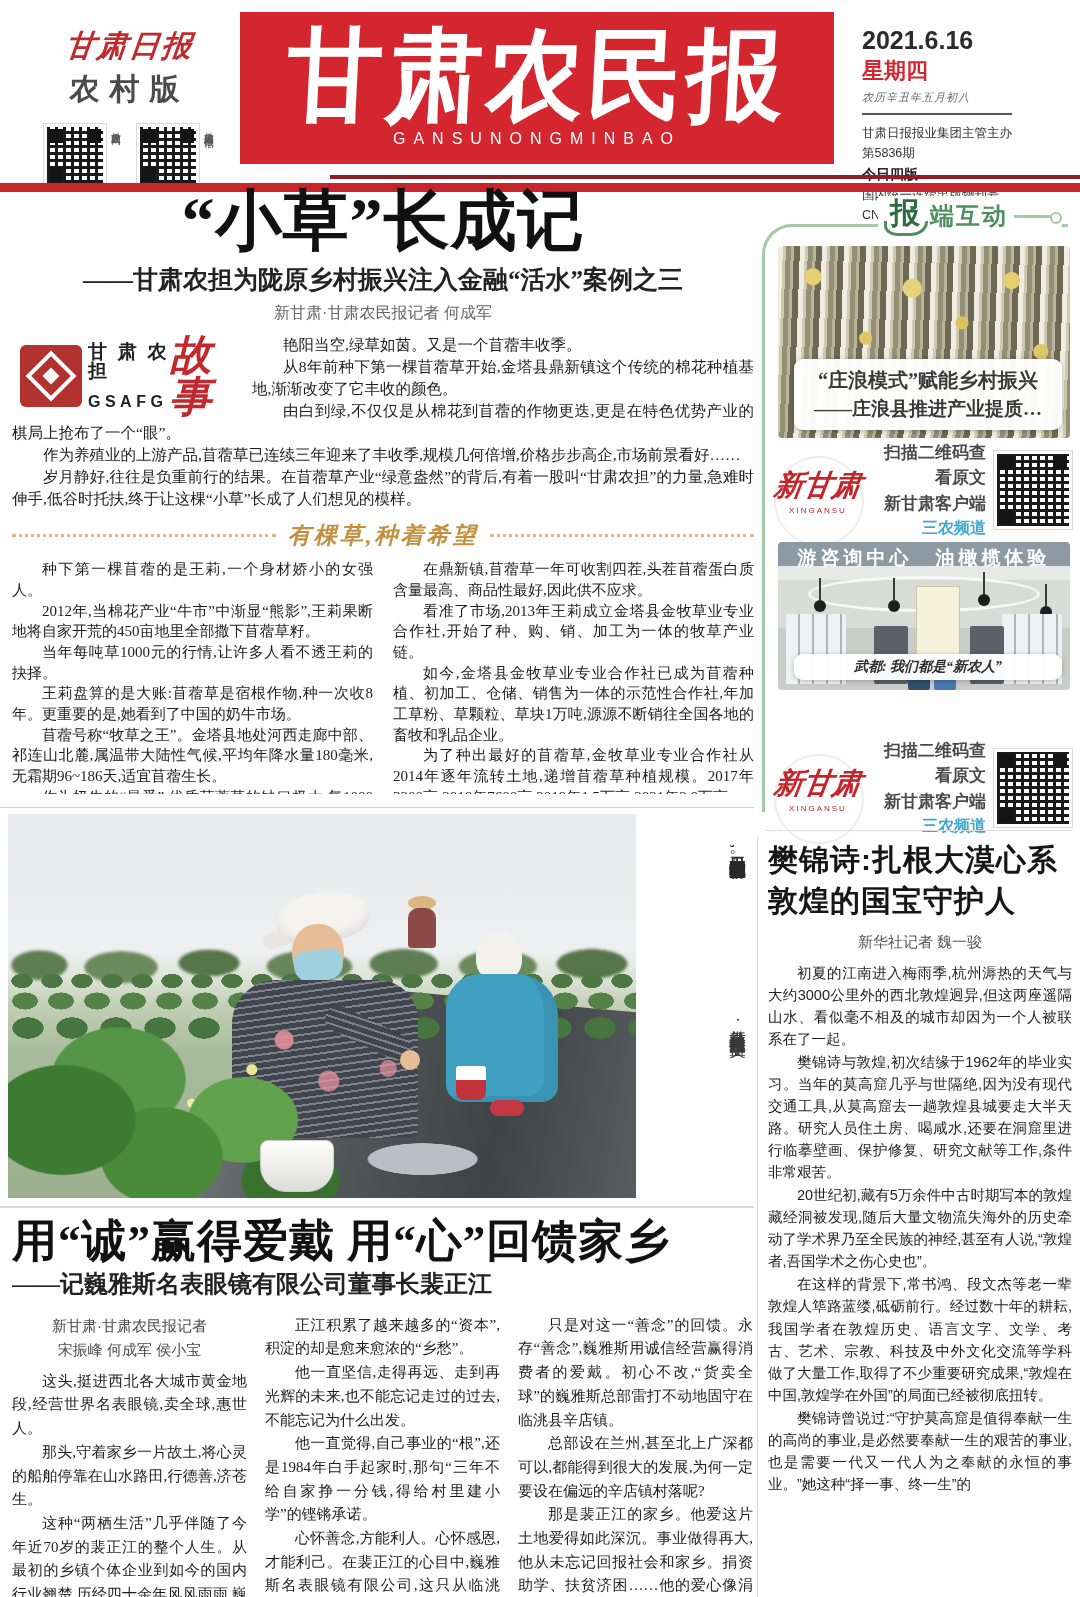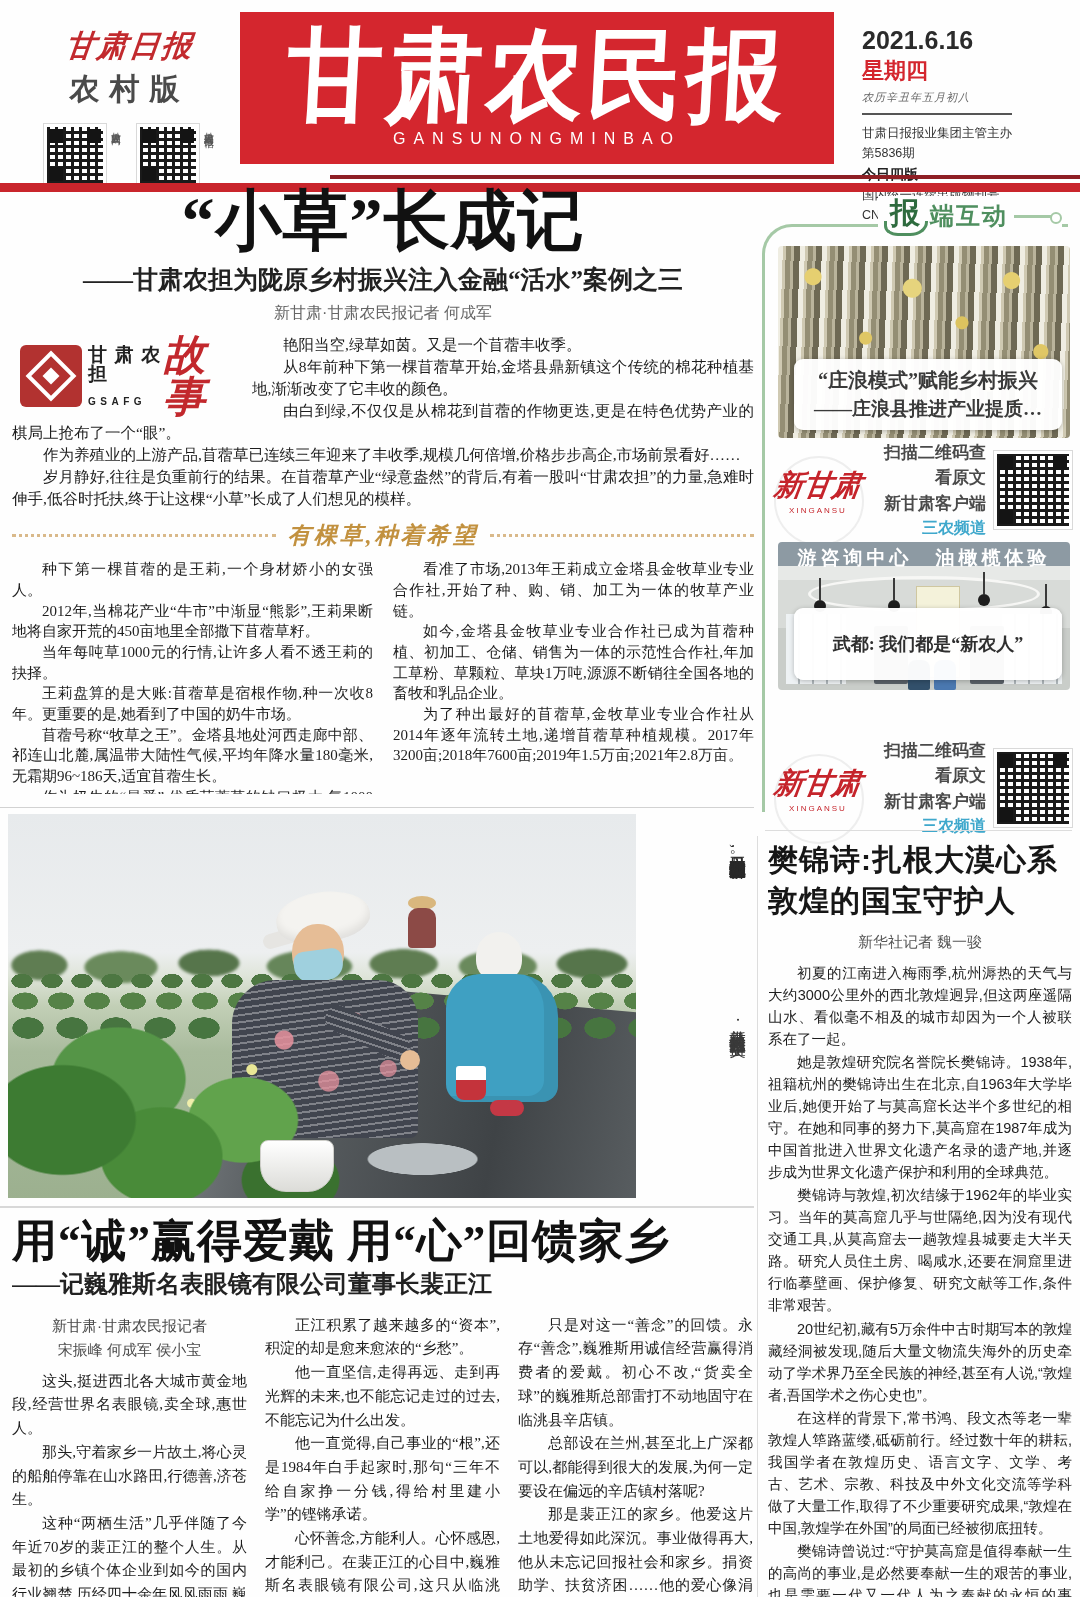--- a/index.html
+++ b/index.html
@@ -41,21 +41,21 @@
   .lead-sub { font-size:25px; font-weight:700; text-align:center; color:#222; margin-top:8px; }
   .lead-by { font-size:16px; text-align:center; color:#666; margin-top:7px; font-family:"Liberation Sans",sans-serif; }
   .lead-intro { margin-top:10px; font-size:15.5px; line-height:1.42; text-align:justify; color:#1d1d1d; }
   .lead-intro p { text-indent:2em; }
   .gsafg { float:left; width:228px; height:72px; margin:6px 12px 2px 0; display:flex; align-items:center;padding-left:8px; }
   .gsafg-badge { width:62px; height:62px; background:#b23230; border-radius:6px; position:relative; flex:0 0 auto; }
   .gsafg-badge::before { content:""; position:absolute; inset:13px; border:4px solid #fff; transform:rotate(45deg); }
   .gsafg-badge::after { content:""; position:absolute; inset:25px; background:#fff; transform:rotate(45deg); }
   .gsafg-tx { margin-left:6px; line-height:1; }
   .gsafg-name { font-size:19px; font-weight:900; color:#222; letter-spacing:1px; }
-  .gsafg-abbr { font-size:10px; font-weight:700; color:#222; letter-spacing:4.5px; margin-top:14px; font-family:"Liberation Sans",sans-serif; }
+  .gsafg-abbr { font-size:16px; font-weight:700; color:#222; letter-spacing:4.5px; margin-top:14px; font-family:"Liberation Sans",sans-serif; }
   .gsafg-story { font-size:42px; font-weight:900; font-style:italic; color:#c2282d; margin-left:2px; line-height:1; }
   .divider { display:flex; align-items:center; gap:12px; margin:10px 0 8px 0; }
   .divider .dots { flex:1; border-top:3px dotted #d9b98a; height:0; }
   .divider .dtx { color:#c2913f; font-size:23px; font-weight:800; font-style:italic; letter-spacing:3px; white-space:nowrap; }
   .cols2 { display:flex; gap:20px; }
   .cols2 .col { width:361px; font-size:15px; line-height:1.38; text-align:justify; color:#1d1d1d; }
   .cols2 p { text-indent:2em; }
 
   
   .sb-frame { position:absolute; left:762px; top:224px; width:306px; height:588px; border-left:3px solid #a5c9a6; border-top:3px solid #a5c9a6; border-top-left-radius:30px; }
@@ -92,21 +92,21 @@
   .scan-qr { width:78px; height:78px; flex:0 0 auto; }
   .card-interior { top:542px; height:148px; background:linear-gradient(#8d9aa3 0 16%, #e7e9e7 16% 26%, #d8dbd8 26% 58%, #c9cdc9 58% 100%); }
   .ci-sign { position:absolute; top:3px; left:0; right:0; text-align:center; color:#fff; font-weight:800; font-size:19px; letter-spacing:4px; white-space:nowrap; }
   .ci-arc { position:absolute; left:30px; right:30px; top:34px; height:36px; border:3px solid #f7f7f5; border-radius:50%; }
   .ci-lamp { position:absolute; width:12px; height:12px; border-radius:50%; background:#1e1e1e; top:58px; }
   .ci-lamp::before { content:""; position:absolute; left:5px; top:-22px; width:2px; height:22px; background:#3a3a3a; }
   .ci-banner { position:absolute; left:138px; top:44px; width:44px; height:92px; background:#f4f2da; border:1px solid #cfc7a0; }
   .ci-kiosk { position:absolute; width:34px; height:58px; background:#5a6168; top:84px; border-radius:2px; }
   .ci-win { position:absolute; width:60px; height:70px; top:72px; background:repeating-linear-gradient(90deg,#eef2f4 0 12px,#aeb6ba 12px 14px); }
   .ci-fig { position:absolute; width:22px; height:30px; border-radius:8px 8px 2px 2px; top:118px; }
-  .card-cap2 { position:absolute; left:16px; right:8px; bottom:10px; background:rgba(255,255,255,.97); border-radius:9px; padding:24px 6px; text-align:center; color:#2f2f2f; font-size:18px; font-weight:700; box-shadow:0 1px 5px rgba(0,0,0,.25); }
+  .card-cap2 { position:absolute; left:16px; right:8px; bottom:10px; background:rgba(255,255,255,.97); border-radius:9px; padding:4px 6px; text-align:center; color:#2f2f2f; font-size:14px; font-weight:700; box-shadow:0 1px 5px rgba(0,0,0,.25);font-style:italic; }
 
   
   .photo-wrap { position:absolute; left:8px; top:814px; width:628px; height:384px; overflow:hidden; background:linear-gradient(#e7eaec 0%, #edeff0 36%, #dfe5da 42%, #c2cfb6 50%, #a9bb9d 62%, #9cb08f 100%); }
   .treeline { position:absolute; left:0; right:0; top:128px; height:42px; filter:blur(1.5px);
     background:
       radial-gradient(ellipse 46px 24px at 5% 55%, #5f7d52 0 60%, transparent 62%),
       radial-gradient(ellipse 60px 26px at 18% 60%, #6a8a5c 0 60%, transparent 62%),
       radial-gradient(ellipse 50px 22px at 32% 50%, #56754b 0 60%, transparent 62%),
       radial-gradient(ellipse 70px 26px at 48% 58%, #66865a 0 60%, transparent 62%),
       radial-gradient(ellipse 56px 24px at 63% 52%, #5f7d52 0 60%, transparent 62%),
@@ -243,20 +243,21 @@
     <div class="cols2">
       <div class="col">
         <p>种下第一棵苜蓿的是王莉,一个身材娇小的女强人。</p>
         <p>2012年,当棉花产业“牛市”中渐显“熊影”,王莉果断地将自家开荒的450亩地里全部撒下苜蓿草籽。</p>
         <p>当年每吨草1000元的行情,让许多人看不透王莉的抉择。</p>
         <p>王莉盘算的是大账:苜蓿草是宿根作物,种一次收8年。更重要的是,她看到了中国的奶牛市场。</p>
         <p>苜蓿号称“牧草之王”。金塔县地处河西走廊中部、祁连山北麓,属温带大陆性气候,平均年降水量180毫米,无霜期96~186天,适宜苜蓿生长。</p>
         <p>作为奶牛的“最爱”,优质苜蓿草的缺口极大,每1000吨苜蓿草中,就有700吨来源于进口。苜蓿草国产化,必将是奶牛市场节本增效的最终路径。</p>
       </div>
       <div class="col">
+        <p>在鼎新镇,苜蓿草一年可收割四茬,头茬苜蓿蛋白质含量最高、商品性最好,因此供不应求。</p>
         <p>看准了市场,2013年王莉成立金塔县金牧草业专业合作社,开始了种、购、销、加工为一体的牧草产业链。</p>
         <p>如今,金塔县金牧草业专业合作社已成为苜蓿种植、初加工、仓储、销售为一体的示范性合作社,年加工草粉、草颗粒、草块1万吨,源源不断销往全国各地的畜牧和乳品企业。</p>
         <p>为了种出最好的苜蓿草,金牧草业专业合作社从2014年逐年流转土地,递增苜蓿草种植规模。2017年3200亩;2018年7600亩;2019年1.5万亩;2021年2.8万亩。</p>
 
       </div>
     </div>
   </section>
 
   <div class="sb-frame"></div>
   <div class="sb-head">
@@ -376,21 +377,20 @@
 
       </div>
     </div>
   </section>
 
   <section class="story3">
     <h2 class="s3-hl">樊锦诗:扎根大漠心系敦煌的国宝守护人</h2>
     <div class="s3-by">新华社记者 魏一骏</div>
     <div class="s3-body">
       <p>初夏的江南进入梅雨季,杭州溽热的天气与大约3000公里外的西北敦煌迥异,但这两座遥隔山水、看似毫不相及的城市却因为一个人被联系在了一起。</p>
-      <p>她是敦煌研究院名誉院长樊锦诗。1938年,祖籍杭州的樊锦诗出生在北京,自1963年大学毕业后,她便开始了与莫高窟长达半个多世纪的相守。在她和同事的努力下,莫高窟在1987年成为中国首批进入世界文化遗产名录的遗产地,并逐步成为世界文化遗产保护和利用的全球典范。</p>
       <p>樊锦诗与敦煌,初次结缘于1962年的毕业实习。当年的莫高窟几乎与世隔绝,因为没有现代交通工具,从莫高窟去一趟敦煌县城要走大半天路。研究人员住土房、喝咸水,还要在洞窟里进行临摹壁画、保护修复、研究文献等工作,条件非常艰苦。</p>
       <p>20世纪初,藏有5万余件中古时期写本的敦煌藏经洞被发现,随后大量文物流失海外的历史牵动了学术界乃至全民族的神经,甚至有人说,“敦煌者,吾国学术之伤心史也”。</p>
       <p>在这样的背景下,常书鸿、段文杰等老一辈敦煌人筚路蓝缕,砥砺前行。经过数十年的耕耘,我国学者在敦煌历史、语言文字、文学、考古、艺术、宗教、科技及中外文化交流等学科做了大量工作,取得了不少重要研究成果,“敦煌在中国,敦煌学在外国”的局面已经被彻底扭转。</p>
       <p>
         <span>樊锦诗曾说过:“守护莫高窟是值得奉献一生的高尚的事业,是必然要奉献一生的艰苦的事业,也是需要一代又一代人为之奉献的永恒的事业。”她这种“择一事、终一生”的</span>
         
         
       </p>
     </div>
   </section>

